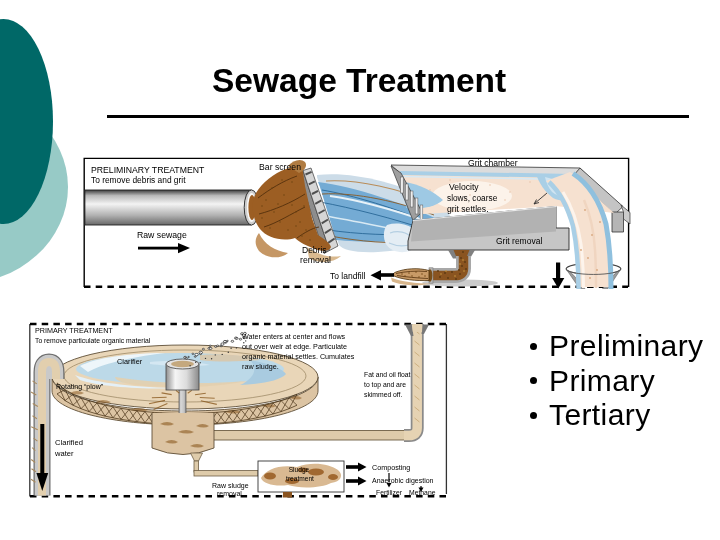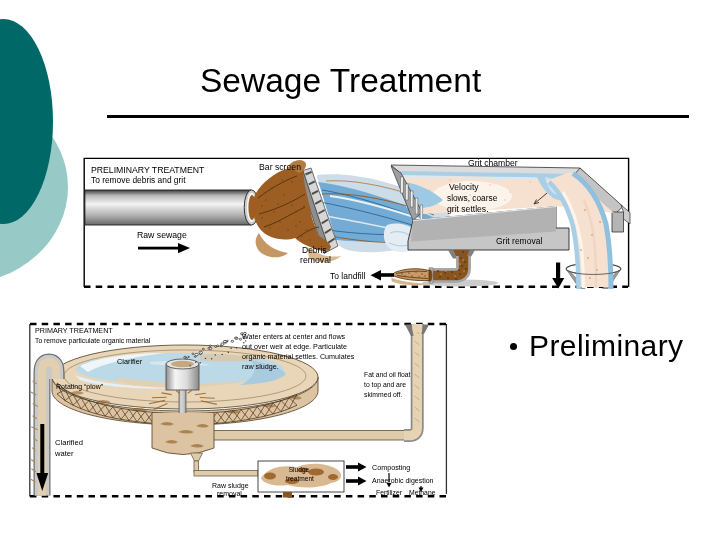--- a/index.html
+++ b/index.html
@@ -1,20 +1,20 @@
 <!DOCTYPE html>
 <html><head><meta charset="utf-8">
 <style>
 html,body{margin:0;padding:0;width:720px;height:540px;background:#fff;overflow:hidden}
 body{font-family:"Liberation Sans",sans-serif;position:relative;color:#000}
 .c1{position:absolute;border-radius:50%;background:#97cac6;width:216px;height:194px;left:-148px;top:90px}
 .c2{position:absolute;border-radius:50%;background:#006867;width:99px;height:205px;left:-46px;top:19px}
-#title{position:absolute;left:200px;top:64px;font-size:33.5px;font-weight:normal;line-height:1;white-space:nowrap}
+#title{position:absolute;left:212px;top:64px;font-size:33.5px;font-weight:bold;line-height:1;white-space:nowrap}
 #rule{position:absolute;left:107px;top:115px;width:582px;height:2.5px;background:#000}
-#bullets{position:absolute;left:510px;top:329px;font-size:30px;line-height:34.6px;letter-spacing:0.4px;white-space:nowrap}
+#bullets{position:absolute;left:530px;top:329px;font-size:30px;line-height:34.6px;letter-spacing:0.4px;white-space:nowrap}
 #bullets div{display:flex;align-items:center}
 #bullets span.b{width:7px;height:7px;border-radius:50%;background:#000;margin-right:12px;flex:none}
 svg text{font-family:"Liberation Sans",sans-serif}
 </style></head>
 <body>
 <div class="c1"></div>
 <div class="c2"></div>
 <div id="title">Sewage Treatment</div>
 <div id="rule"></div>
 <svg id="d1" style="position:absolute;left:80px;top:150px" width="560" height="150" viewBox="80 150 560 150">
@@ -345,13 +345,15 @@
 <text x="217" y="495.5" font-size="7.0" text-anchor="start" font-weight="400" fill="#000">removal</text>
 <text x="299" y="471.5" font-size="6.6" text-anchor="middle" font-weight="400" fill="#000">Sludge</text>
 <text x="300" y="480.5" font-size="6.6" text-anchor="middle" font-weight="400" fill="#000">treatment</text>
 <text x="372" y="470" font-size="7.2" text-anchor="start" font-weight="400" fill="#000">Composting</text>
 <text x="372" y="483" font-size="7.0" text-anchor="start" font-weight="400" fill="#000">Anaerobic digestion</text>
 <text x="376" y="494.5" font-size="6.8" text-anchor="start" font-weight="400" fill="#000">Fertilizer</text>
 <text x="409" y="494.5" font-size="6.8" text-anchor="start" font-weight="400" fill="#000">Methane</text>
 </svg>
 <div id="bullets">
 <div><span class="b"></span>Preliminary</div>
+<div><span class="b"></span>Primary</div>
+<div><span class="b"></span>Tertiary</div>
 </div>
 
 </body></html>

